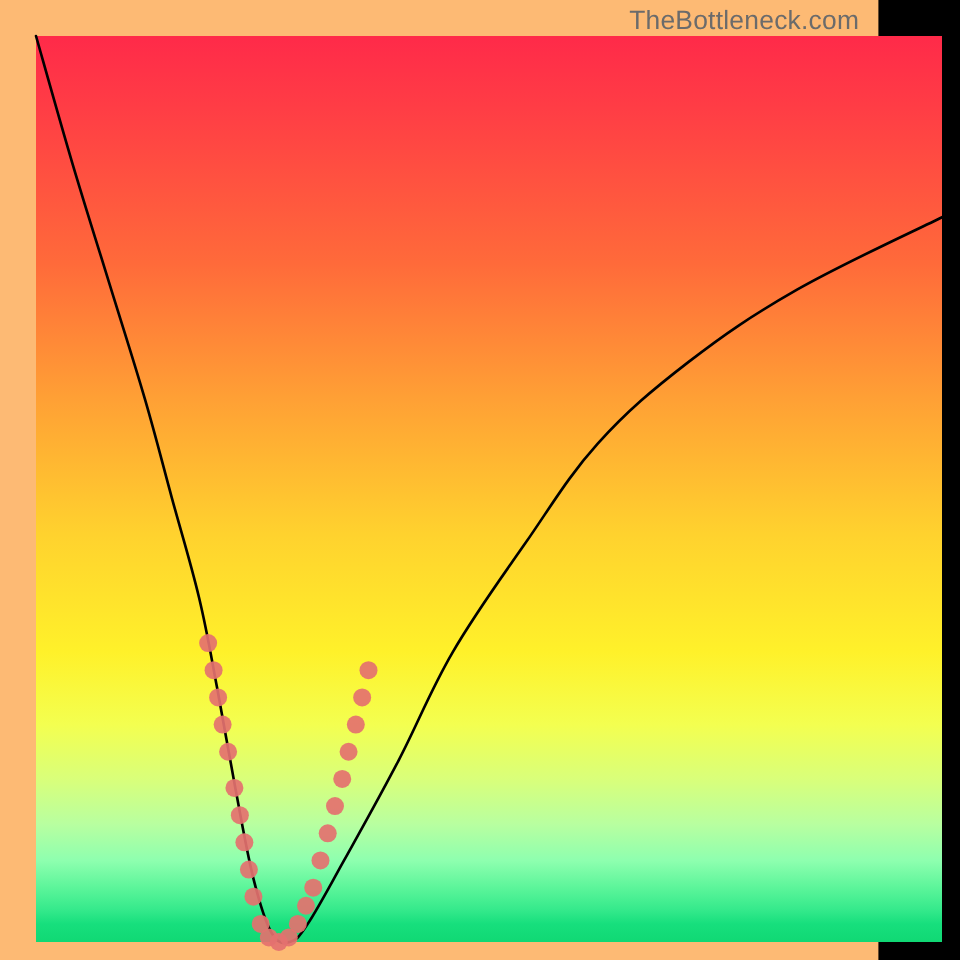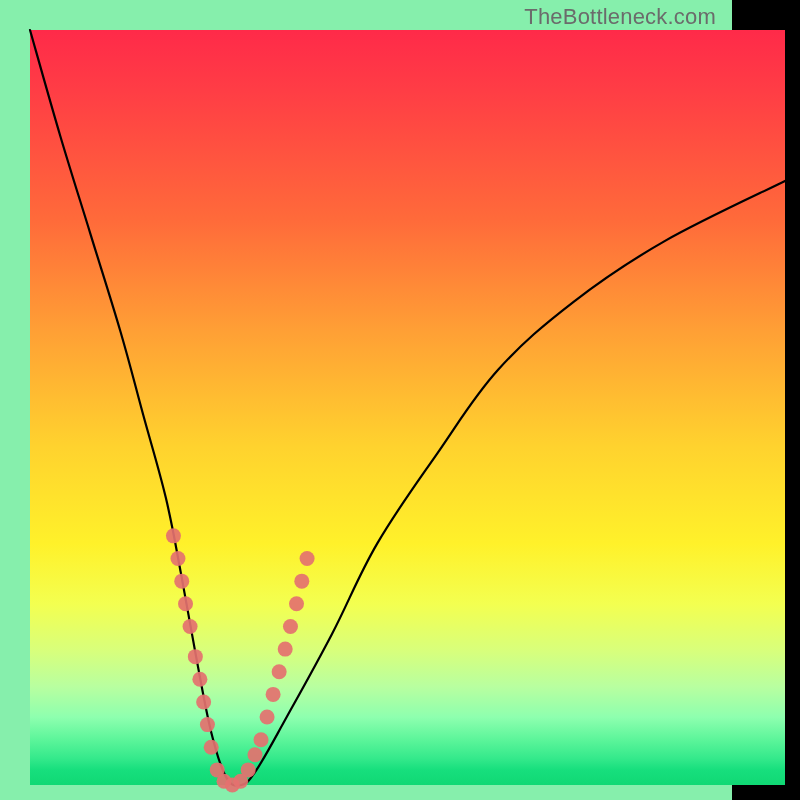--- a/index.html
+++ b/index.html
@@ -8,21 +8,21 @@
     width: 800px;
     height: 800px;
     overflow: hidden;
     background: #000;
     font-family: Arial, Helvetica, sans-serif;
   }
   .frame {
     position: relative;
     width: 732px;
     height: 800px;
-    background: #86efac;
+    background: #fdba74;
   }
   .plot-area {
     position: absolute;
     left: 30px;
     top: 30px;
     width: 755px;
     height: 755px;
     
     background: linear-gradient(to bottom,
       #ff2a49 0%,

